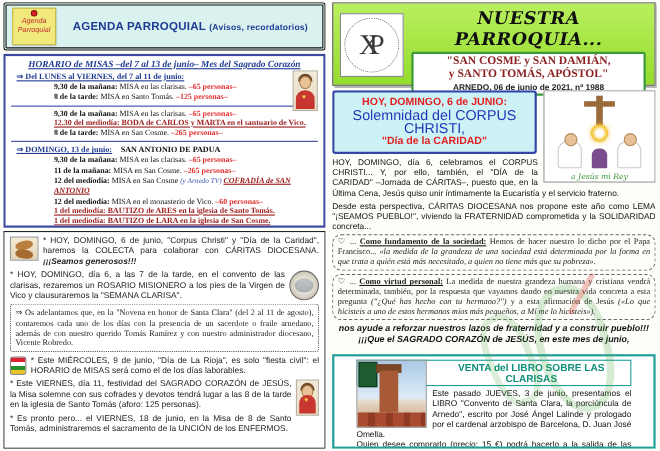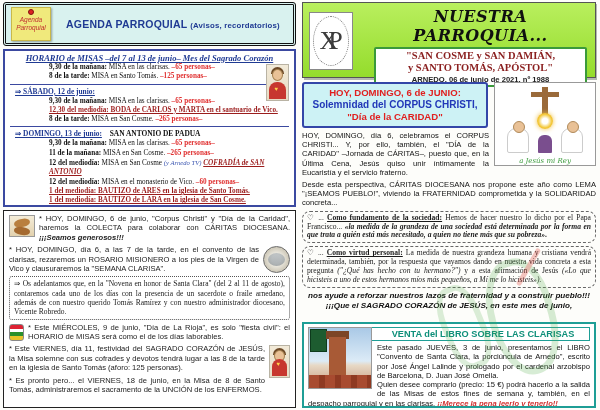--- a/index.html
+++ b/index.html
@@ -71,21 +71,21 @@
     background:linear-gradient(#9aa4ad,#6f7a84); opacity:.55; }
   .rioja { float:left; width:15px; height:17px; margin:1px 4px 0 0; border-radius:3px;
     border:1px solid #888;
     background:linear-gradient(180deg,#d23 0 25%,#fff 25% 50%,#2a8f2a 50% 75%,#e8c32a 75% 100%); }
   .heart-fig.small { width:21px; height:33px; }
 
   
   .np-header { position:absolute; top:0; left:1px; right:1px; height:76px;
     border:1px solid #555; background:linear-gradient(180deg,#b9ef5e,#94dc2c);
     box-shadow:2px 2px 0 rgba(90,100,90,.45); padding:4px 5px 3px 68px; }
-  .chirho { position:absolute; left:6px; top:9px; width:44px; height:58px; background:#fff;
+  .chirho { position:absolute; left:6px; top:9px; width:58px; height:58px; background:#fff;
     border:1px solid #888; }
   .chirho .ring { position:absolute; inset:3px; border:1px dotted #777; border-radius:50%; }
   .chirho .xp { position:absolute; inset:0; display:flex; align-items:center; justify-content:center;
     font-family:"Liberation Serif",serif; font-size:26px; color:#3c3c3c;
     letter-spacing:-10px; padding-right:10px; }
   .np-script { text-align:center; font-family:"DejaVu Serif",serif; font-style:italic;
     font-weight:bold; font-size:16px; letter-spacing:.5px; color:#101010; margin-bottom:2px; }
   .parish-box { background:#fff; border:2px solid #3a9a3a; border-radius:2px;
     text-align:center; padding:1px 2px; margin:0 3px; }
   .parish-line { font-family:"Liberation Serif",serif; font-weight:bold; color:#8a1f1f;
@@ -107,33 +107,33 @@
   .comm-img .kidL { left:12px; }
   .comm-img .kidR { right:12px; }
   .comm-img .kidC { position:absolute; bottom:12px; left:50%; margin-left:-7px; width:14px; height:18px;
     background:#7a4e8e; border-radius:6px 6px 1px 1px; }
   .comm-cap { position:absolute; bottom:0; width:100%; text-align:center;
     font-family:"DejaVu Serif",serif; font-style:italic; font-size:7px; color:#3a9a3a; }
 
   .corpus-box { width:186px; border:2px solid #3346a8; background:#cdf2f5; border-radius:3px;
     text-align:center; padding:3px 2px; }
   .cb1,.cb3 { color:#e02020; font-weight:bold; font-size:9.6px; line-height:12px; }
-  .cb2 { color:#2238b8; font-weight:bold; font-size:10px; line-height:12px; }
+  .cb2 { color:#2238b8; font-weight:normal; font-size:13px; line-height:12px; }
 
   .rp { font-size:7.6px; line-height:9.2px; text-align:justify; margin-top:3px; color:#111; }
   .quote { border:1.2px dashed #666; border-radius:8px; padding:2px 4px; margin-top:3px;
     font-family:"Liberation Serif",serif; font-size:7.6px; line-height:8.9px; text-align:justify; }
   .quote .lead { font-weight:bold; text-decoration:underline; }
-  .quote .itb { font-style:italic; font-weight:bold; }
+  .quote .itb { font-style:italic; font-weight:normal; }
   .quote .it { font-style:italic; }
   .closing { text-align:center; font-weight:bold; font-style:italic; font-size:8.1px;
     line-height:10px; margin-top:3px; color:#101010; }
 
   .venta { position:absolute; bottom:0; left:1px; right:1px; height:86px;
-    border:2px solid #1e9e96; background:#fff; padding:3px 4px; overflow:hidden; }
+    border:2px solid #1e9e96; background:#fff; padding:3px 20px; overflow:hidden; }
   .church { float:left; width:64px; height:62px; margin:0 5px 1px 0; border:1px solid #999;
     position:relative; overflow:hidden;
     background:linear-gradient(180deg,#aac9e6 0%,#dcebf7 55%,#e7d9c6 62%,#c8977a 100%); }
   .church .tower { position:absolute; left:20px; top:9px; width:17px; height:38px; background:#a85a36; }
   .church .troof { position:absolute; left:17px; top:3px; width:23px; height:8px; background:#7c4526; }
   .church .roofs { position:absolute; bottom:0; left:0; right:0; height:13px;
     background:repeating-linear-gradient(90deg,#a84b30 0 10px,#8f3a22 10px 16px); }
   .church .book { position:absolute; left:1px; top:1px; width:17px; height:23px;
     background:#1d5c30; border:1px solid #0d3a1c; }
   .venta-title { border:1.5px solid #1e9e96; color:#0e8f7a; font-weight:bold; font-size:9.2px;
@@ -177,36 +177,36 @@
         <span>Mes del Sagrado Corazón</span>
       </div>
 
       <div class="heart-fig">
         <div class="hhair"></div>
         <div class="hface"></div>
         <div class="hrobe"></div>
         <div class="hheart">♥</div>
       </div>
 
+      <div class="sec-h">
+        <span class="u">⇒ Del LUNES al VIERNES, del 7 al 11 de junio:</span>
+      </div>
       <div class="mrow">
         <b class="tm">9,30 de la mañana:</b>
         <span>MISA en las clarisas.</span>
         <b class="note">–65 personas–</b>
       </div>
       <div class="mrow">
         <b class="tm">8 de la tarde:</b>
         <span>MISA en Santo Tomás.</span>
         <b class="note">–125 personas–</b>
       </div>
 
       <div class="divider"></div>
 
-      <div class="sec-h">
-        <span class="u">⇒ SÁBADO, 12 de junio:</span>
-      </div>
       <div class="mrow">
         <b class="tm">9,30 de la mañana:</b>
         <span>MISA en las clarisas.</span>
         <b class="note">–65 personas–</b>
       </div>
       <div class="mrow dark">12,30 del mediodía: BODA de CARLOS y MARTA en el santuario de Vico.</div>
       <div class="mrow">
         <b class="tm">8 de la tarde:</b>
         <span>MISA en San Cosme.</span>
         <b class="note">–265 personas–</b>

